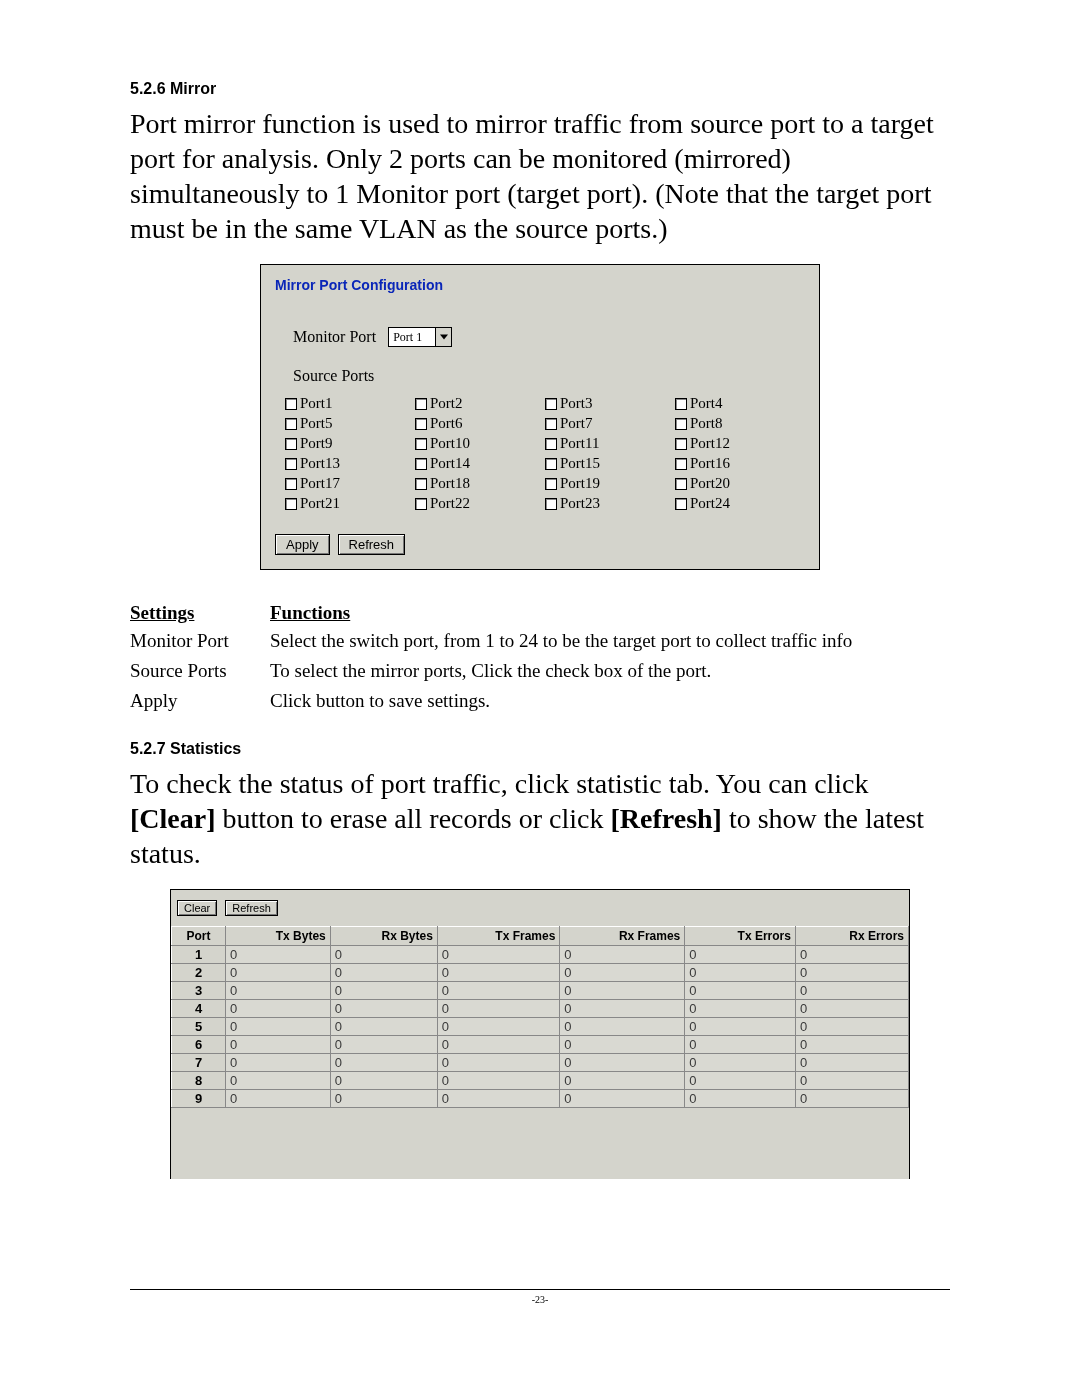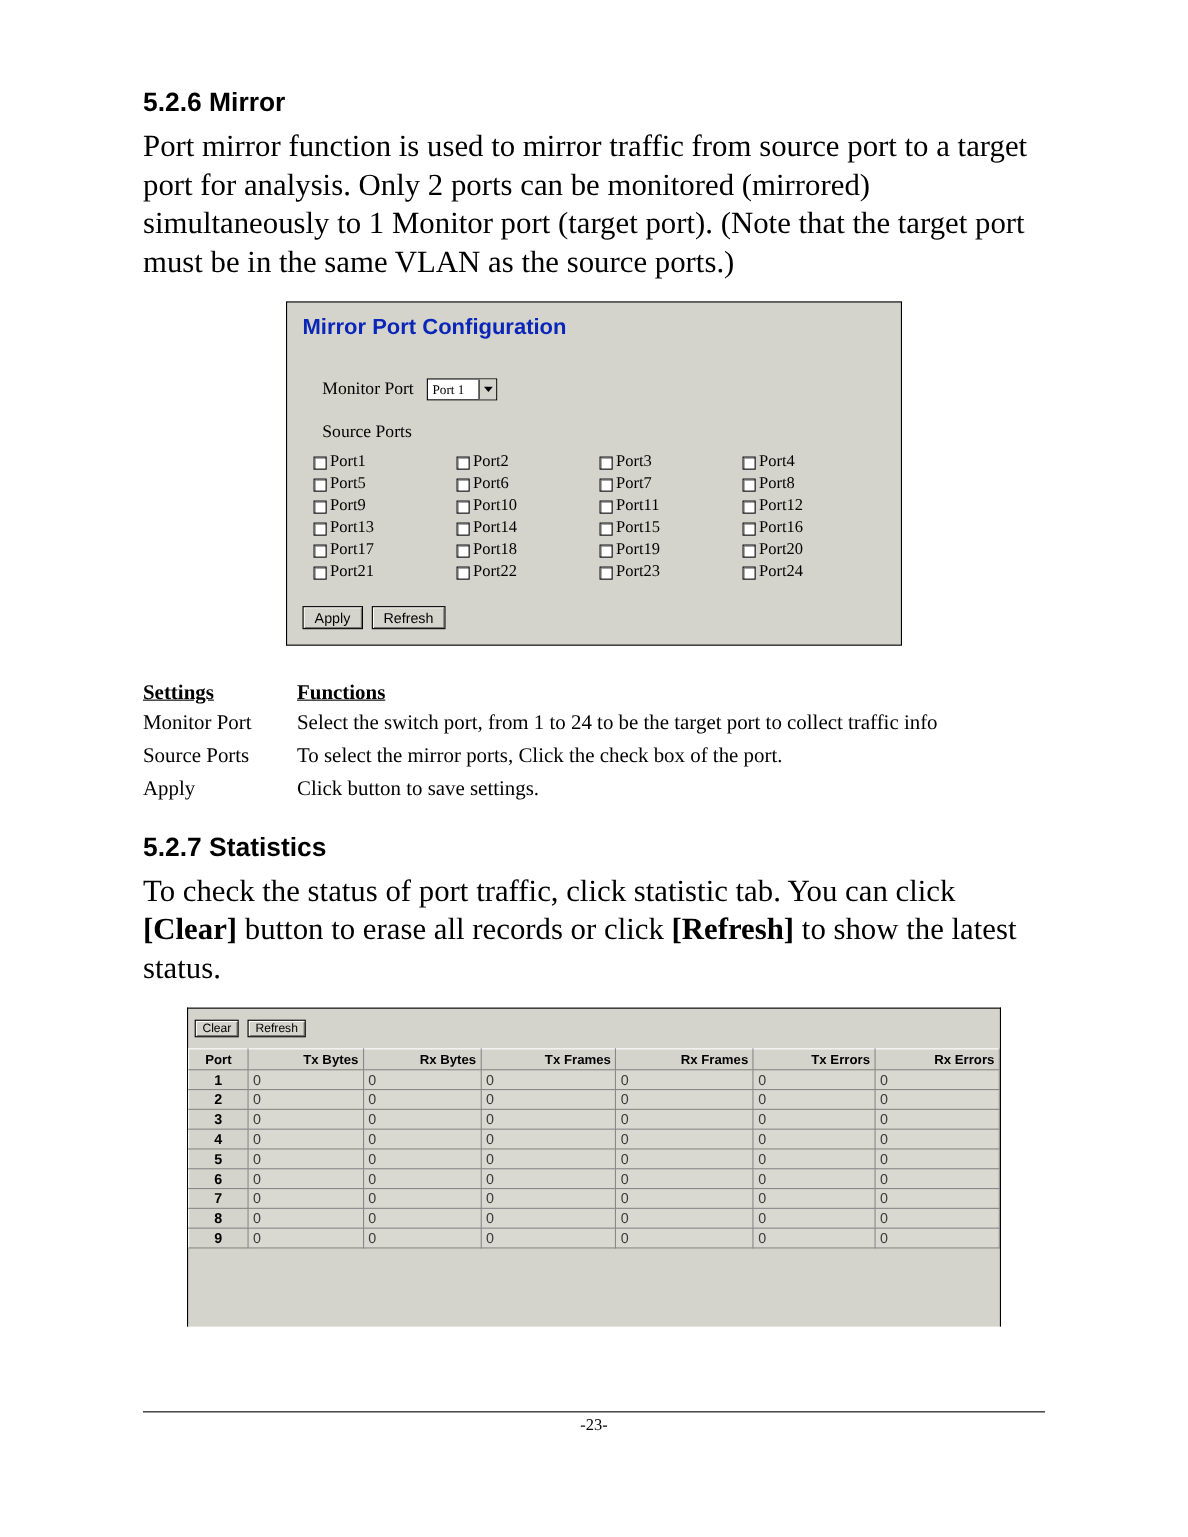--- a/index.html
+++ b/index.html
@@ -22,21 +22,21 @@
     position: relative;
     width: var(--page-w);
     height: var(--page-h);
     margin: 0 auto;
     background: #fff;
     padding: 80px var(--margin-x) 0 var(--margin-x);
   }
   h2.section {
     font-family: Arial, Helvetica, sans-serif;
     font-weight: bold;
-    font-size: 24px;
+    font-size: 16px;
     margin: 0 0 8px 0;
   }
   p.body {
     font-size: 28px;
     line-height: 1.25;
     margin: 0 0 18px 0;
   }
   
   .screenshot {
     background: var(--panel-bg);
@@ -44,21 +44,21 @@
     margin: 10px auto 30px auto;
   }
   .mirror-shot {
     width: 560px;
     padding: 12px 14px 14px 14px;
   }
   .screenshot h3 {
     font-family: Arial, Helvetica, sans-serif;
     font-weight: bold;
     color: #0a26b8;
-    font-size: 20px;
+    font-size: 14px;
     margin: 0 0 34px 0;
   }
   .mirror-row {
     margin: 0 0 20px 18px;
     font-family: "Times New Roman", serif;
     font-size: 16px;
     display: flex;
     align-items: center;
     gap: 12px;
   }
@@ -193,21 +193,21 @@
   }
 
   
   .page-footer {
     position: absolute;
     left: var(--margin-x);
     right: var(--margin-x);
     bottom: 92px;
     border-top: 1px solid #000;
     text-align: center;
-    font-size: 15px;
+    font-size: 10px;
     padding-top: 4px;
   }
 </style>
 </head>
 <body>
 
 <div class="page">
 
   <h2 class="section">5.2.6  Mirror</h2>
   <p class="body">Port mirror function is used to mirror traffic from source port to a target port for analysis. Only 2 ports can be monitored (mirrored) simultaneously to 1 Monitor port (target port). (Note that the target port must be in the same VLAN as the source ports.)</p>

